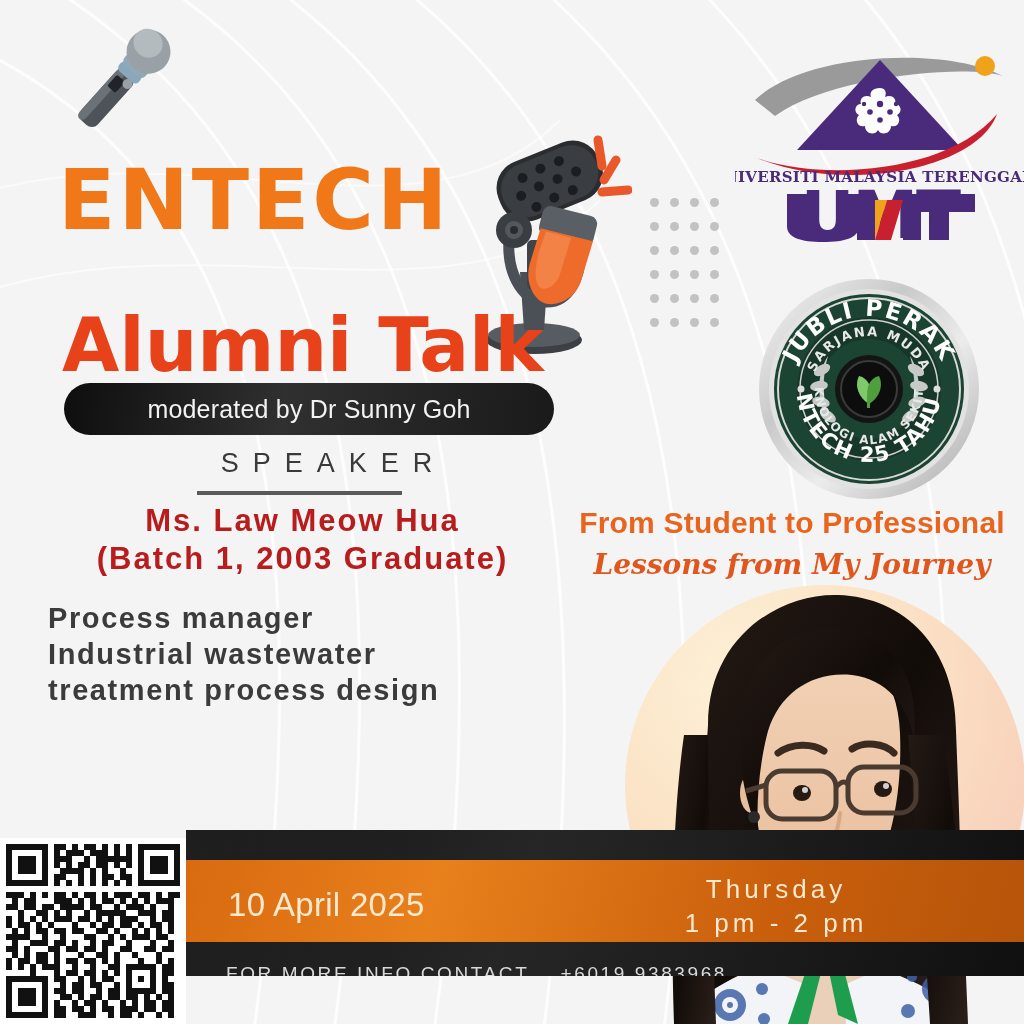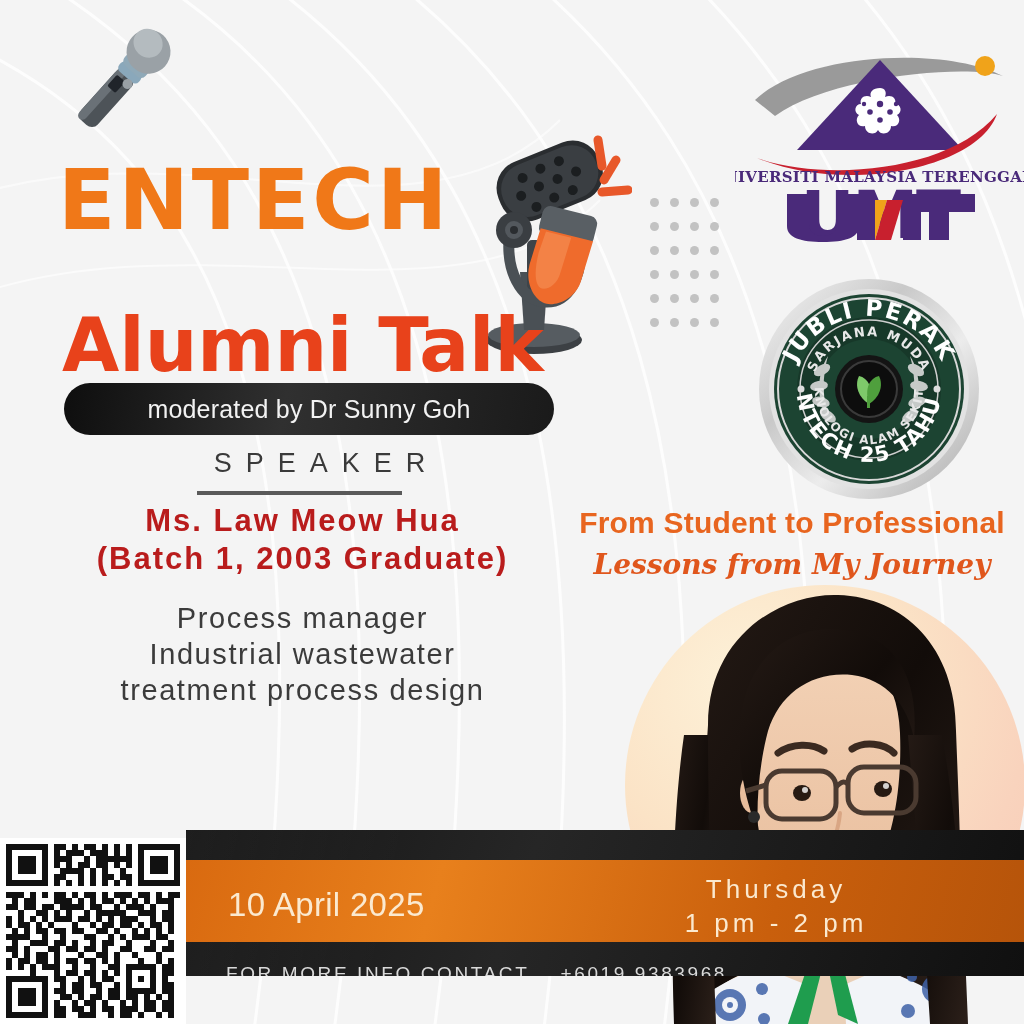--- a/index.html
+++ b/index.html
@@ -52,35 +52,35 @@
     position:absolute;left:64px;top:383px;width:490px;height:52px;
     border-radius:26px;
     background:linear-gradient(100deg,#0e0e0e 0%,#303030 45%,#1a1a1a 100%);
     color:#f2f2f2;font-size:25px;font-weight:400;
     display:flex;align-items:center;justify-content:center;
     letter-spacing:.2px;
   }
 
   
   .speaker-label{
-    position:absolute;left:9px;top:448px;width:605px;text-align:center;
+    position:absolute;left:16px;top:448px;width:605px;text-align:center;
     font-size:27px;font-weight:400;color:#3a3a3a;letter-spacing:14px;
     text-indent:14px;
     padding-left:16px;
   }
   .speaker-rule{
     position:absolute;left:197px;top:491px;width:205px;height:4px;background:#5a5a5a;
   }
   .speaker-name{
     position:absolute;left:0;top:502px;width:605px;text-align:center;
     font-size:31px;font-weight:700;color:#b91c1c;letter-spacing:2px;line-height:38px;
   }
   .speaker-role{
-    position:absolute;left:0;top:600px;width:605px;text-align:center;
-    font-size:29px;font-weight:400;color:#3b3b3b;letter-spacing:1.6px;line-height:36px;
+    position:absolute;left:0;top:600px;width:605px;
+    font-size:29px;font-weight:700;color:#3b3b3b;letter-spacing:1.6px;line-height:36px;padding-left:48px;
   }
   .speaker-company{
     position:absolute;left:0;top:728px;width:605px;text-align:center;
     font-size:29px;font-weight:700;color:#3b3b3b;letter-spacing:1.6px;line-height:36px;
   }
 
   
   .talk-title{
     position:absolute;left:560px;top:506px;width:464px;text-align:center;
     font-size:30px;font-weight:700;color:#e8651f;letter-spacing:.2px;

